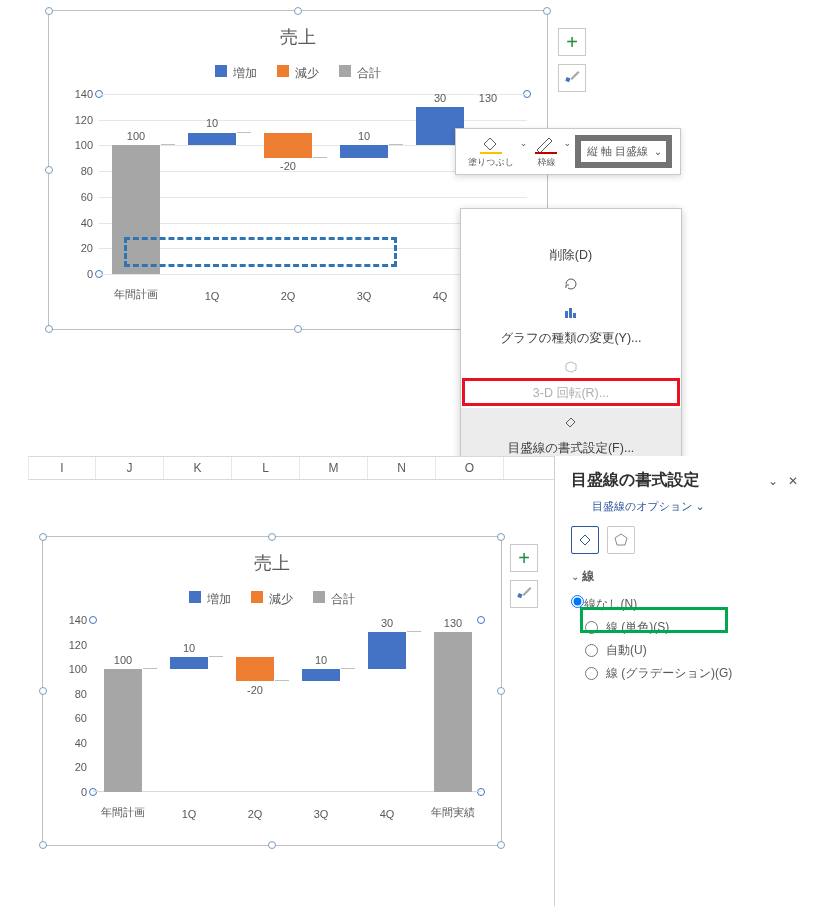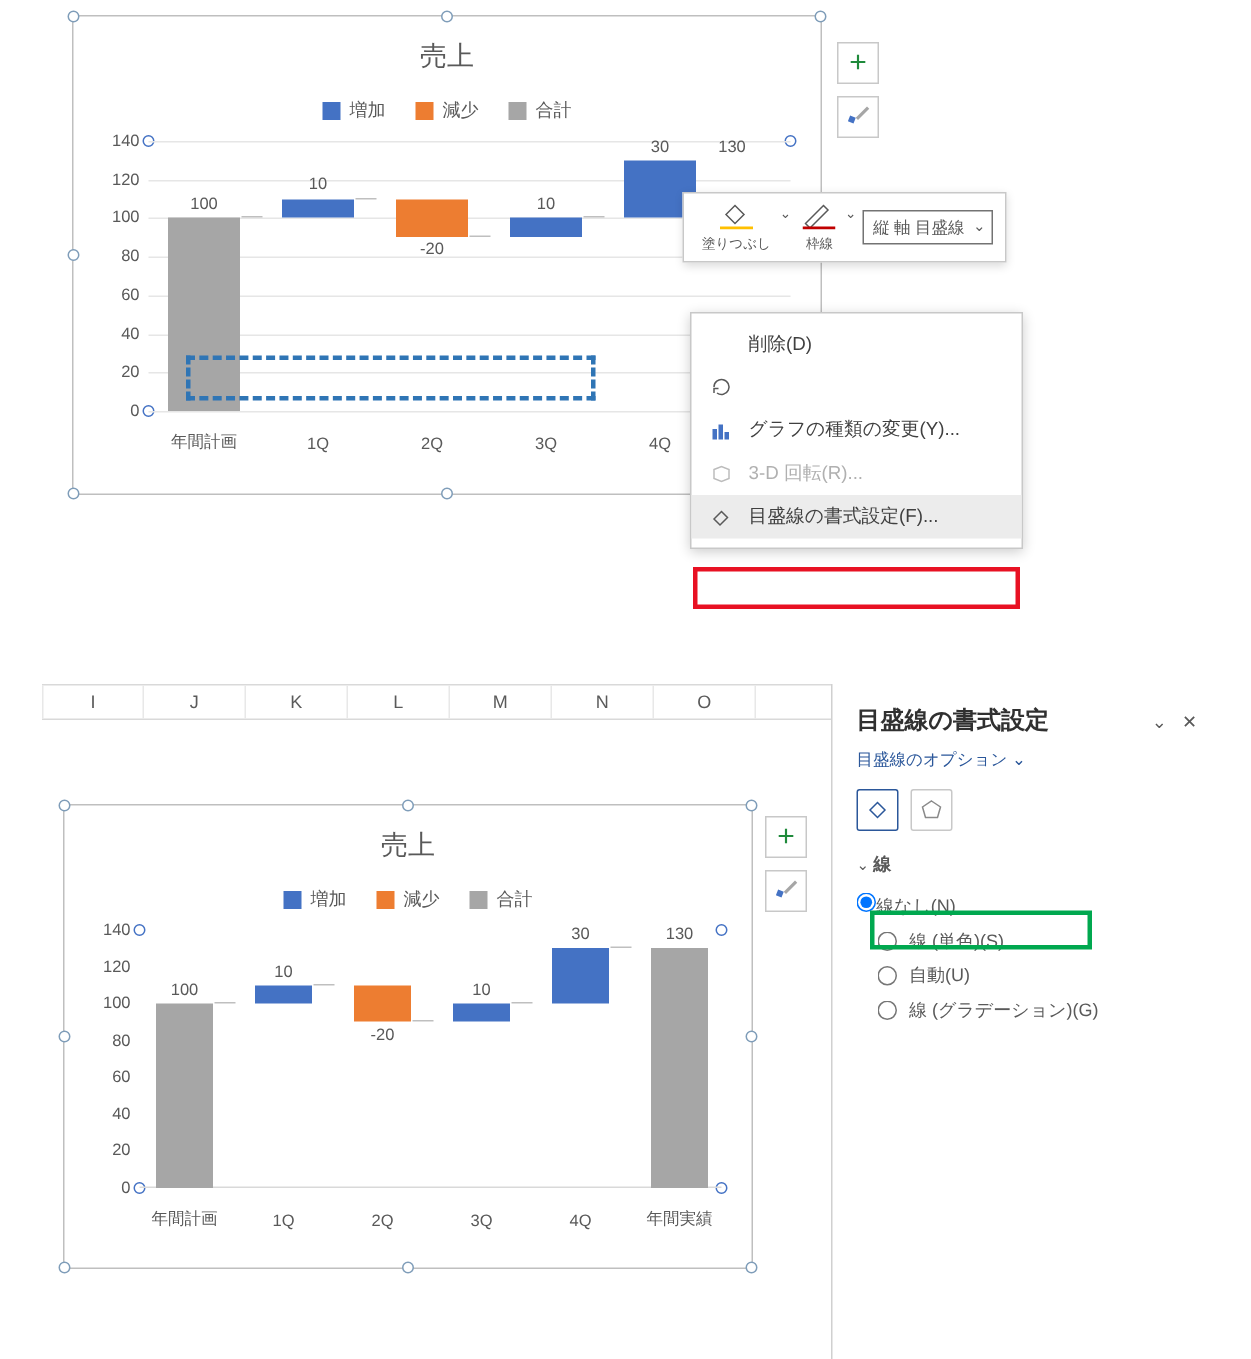--- a/index.html
+++ b/index.html
@@ -8,21 +8,21 @@
     
     
     .panel-top { position: relative; height: 450px; }
     .chart1 { position: absolute; left: 48px; top: 10px; width: 500px; height: 320px; border: 1px solid #bfbfbf; background: #fff; }
     .sel-handle { position: absolute; width: 8px; height: 8px; border: 1px solid #7f9db9; background: #fff; border-radius: 50%; }
     .sh-nw{top:-4px;left:-4px;} .sh-n{top:-4px;left:50%;margin-left:-4px;} .sh-ne{top:-4px;right:-4px;}
     .sh-w{top:50%;left:-4px;margin-top:-4px;} .sh-e{top:50%;right:-4px;margin-top:-4px;}
     .sh-sw{bottom:-4px;left:-4px;} .sh-s{bottom:-4px;left:50%;margin-left:-4px;} .sh-se{bottom:-4px;right:-4px;}
     .chart-title { text-align:center; font-size:18px; color:#595959; margin-top:14px; font-weight:400;}
     .legend { display:flex; justify-content:center; gap:20px; margin-top:16px; font-size:12px;}
-    .legend-item{display:flex;align-items:center;gap:6px;}
+    .legend-item{display:flex;gap:6px;}
     .legend-sw{width:12px;height:12px;}
     .plot{position:relative;margin:12px 20px 10px 50px; height:180px;}
     .grid-line{position:absolute;left:0;right:0;border-top:1px solid #e6e6e6;}
     .y-tick{position:absolute;left:-34px;width:28px;text-align:right;font-size:11px;color:#595959;transform:translateY(-50%);}
     .cat-band{position:absolute;bottom:0;width:74px;}
     .bar{position:absolute;width:48px;left:13px;}
     .bar-gray{background:#a6a6a6;}
     .bar-blue{background:#4472c4;}
     .bar-orange{background:#ed7d31;}
     .data-label{position:absolute;width:74px;text-align:center;font-size:11px;color:#595959;}
@@ -35,46 +35,46 @@
     .side-btns { position:absolute; left:558px; top:28px; display:flex; flex-direction:column; gap:8px;}
     .side-btn { width:28px;height:28px;border:1px solid #c8c8c8;background:#fff;display:flex;align-items:center;justify-content:center;}
     .plus-ico{color:#1f8a3b;font-size:20px;font-weight:300;}
 
     
     .mini-tb{position:absolute;left:455px;top:128px;background:#fff;border:1px solid #c8c8c8;box-shadow:0 2px 6px rgba(0,0,0,.15);display:flex;align-items:center;padding:6px 8px;gap:4px;font-size:11px;}
     .tb-btn{display:flex;flex-direction:column;align-items:center;gap:2px;padding:0 4px;}
     .tb-btn small{font-size:9px;line-height:1.1;text-align:center;}
     .tb-dd{display:flex;align-items:flex-start;}
     .chev{font-size:9px;margin-left:2px;margin-top:2px;}
-    .tb-select{border:1px solid #737373;padding:3px 18px 3px 6px;font-size:11px;display:flex;align-items:center;position:relative;min-width:80px;}
+    .tb-select{border:6px solid #737373;padding:3px 18px 3px 6px;font-size:11px;display:flex;align-items:center;position:relative;min-width:80px;}
     .tb-select::after{content:"⌄";position:absolute;right:4px;font-size:10px;}
 
     
     .ctx{position:absolute;left:460px;top:208px;width:222px;background:#fff;border:1px solid #c8c8c8;box-shadow:0 2px 8px rgba(0,0,0,.2);padding:6px 0;}
-    .ctx-item{display:flex;align-items:center;gap:10px;padding:6px 12px;font-size:12.5px;color:#404040;}
+    .ctx-item{display:flex;align-items:center;gap:10px;padding:6px 12px;font-size:12.5px;color:#404040;flex-direction:column;}
     .ctx-item.disabled{color:#b0b0b0;}
     .ctx-icon{width:16px;height:16px;display:flex;align-items:center;justify-content:center;}
     .ctx-hi{position:absolute;left:462px;top:378px;width:218px;height:28px;border:3px solid #e81123;pointer-events:none;}
     .ctx-item.highlighted{background:#ececec;}
 
     
     .panel-bot{position:relative;height:450px;margin-top:6px;}
     .sheet-bg{position:absolute;left:28px;top:0;width:780px;height:52px;}
     .colhead{display:flex;border-top:1px solid #d9d9d9;border-bottom:1px solid #d9d9d9;background:#fff;}
     .ch-cell{width:68px;text-align:center;font-size:12px;color:#5a5a5a;padding:4px 0;border-right:1px solid #e8e8e8;}
     .ch-cell:first-child{border-left:1px solid #e8e8e8;}
     .chart2{position:absolute;left:42px;top:80px;width:460px;height:310px;background:#fff;border:1px solid #bfbfbf;}
     .side-btns2{position:absolute;left:510px;top:88px;display:flex;flex-direction:column;gap:8px;}
 
     
     .fmt-pane{position:absolute;left:554px;top:0;width:260px;height:450px;background:#fff;border-left:1px solid #d0d0d0;padding:14px 16px;}
     .fmt-hdr{display:flex;align-items:center;justify-content:space-between;margin-bottom:8px;}
     .fmt-title{font-size:16px;font-weight:700;color:#303030;}
     .fmt-hdr-btns{display:flex;gap:10px;font-size:12px;color:#595959;}
-    .fmt-opt-link{font-size:11px;color:#2b579a;margin-bottom:12px;display:inline-block;}
+    .fmt-opt-link{font-size:11px;color:#2b579a;margin-bottom:12px;display:inline-block;margin-left:21px;}
     .fmt-tabs{display:flex;gap:8px;margin-bottom:14px;}
     .fmt-tab{width:28px;height:28px;border:1px solid #c8c8c8;border-radius:2px;display:flex;align-items:center;justify-content:center;}
     .fmt-tab.active{border-color:#2b579a;}
     .grp-hdr{font-size:12px;font-weight:700;margin-bottom:10px;}
     .grp-hdr::before{content:"⌄ ";font-size:10px;font-weight:400;}
     .radio-row{display:flex;align-items:center;gap:8px;margin:6px 0 6px 14px;font-size:12px;}
     .radio-row input{margin:0;}
     .hl-green{position:absolute;border:3px solid #00a84f;width:148px;height:26px;left:580px;top:151px;pointer-events:none;}
 
     .plot2{position:relative;margin:12px 20px 10px 50px;height:172px;}

